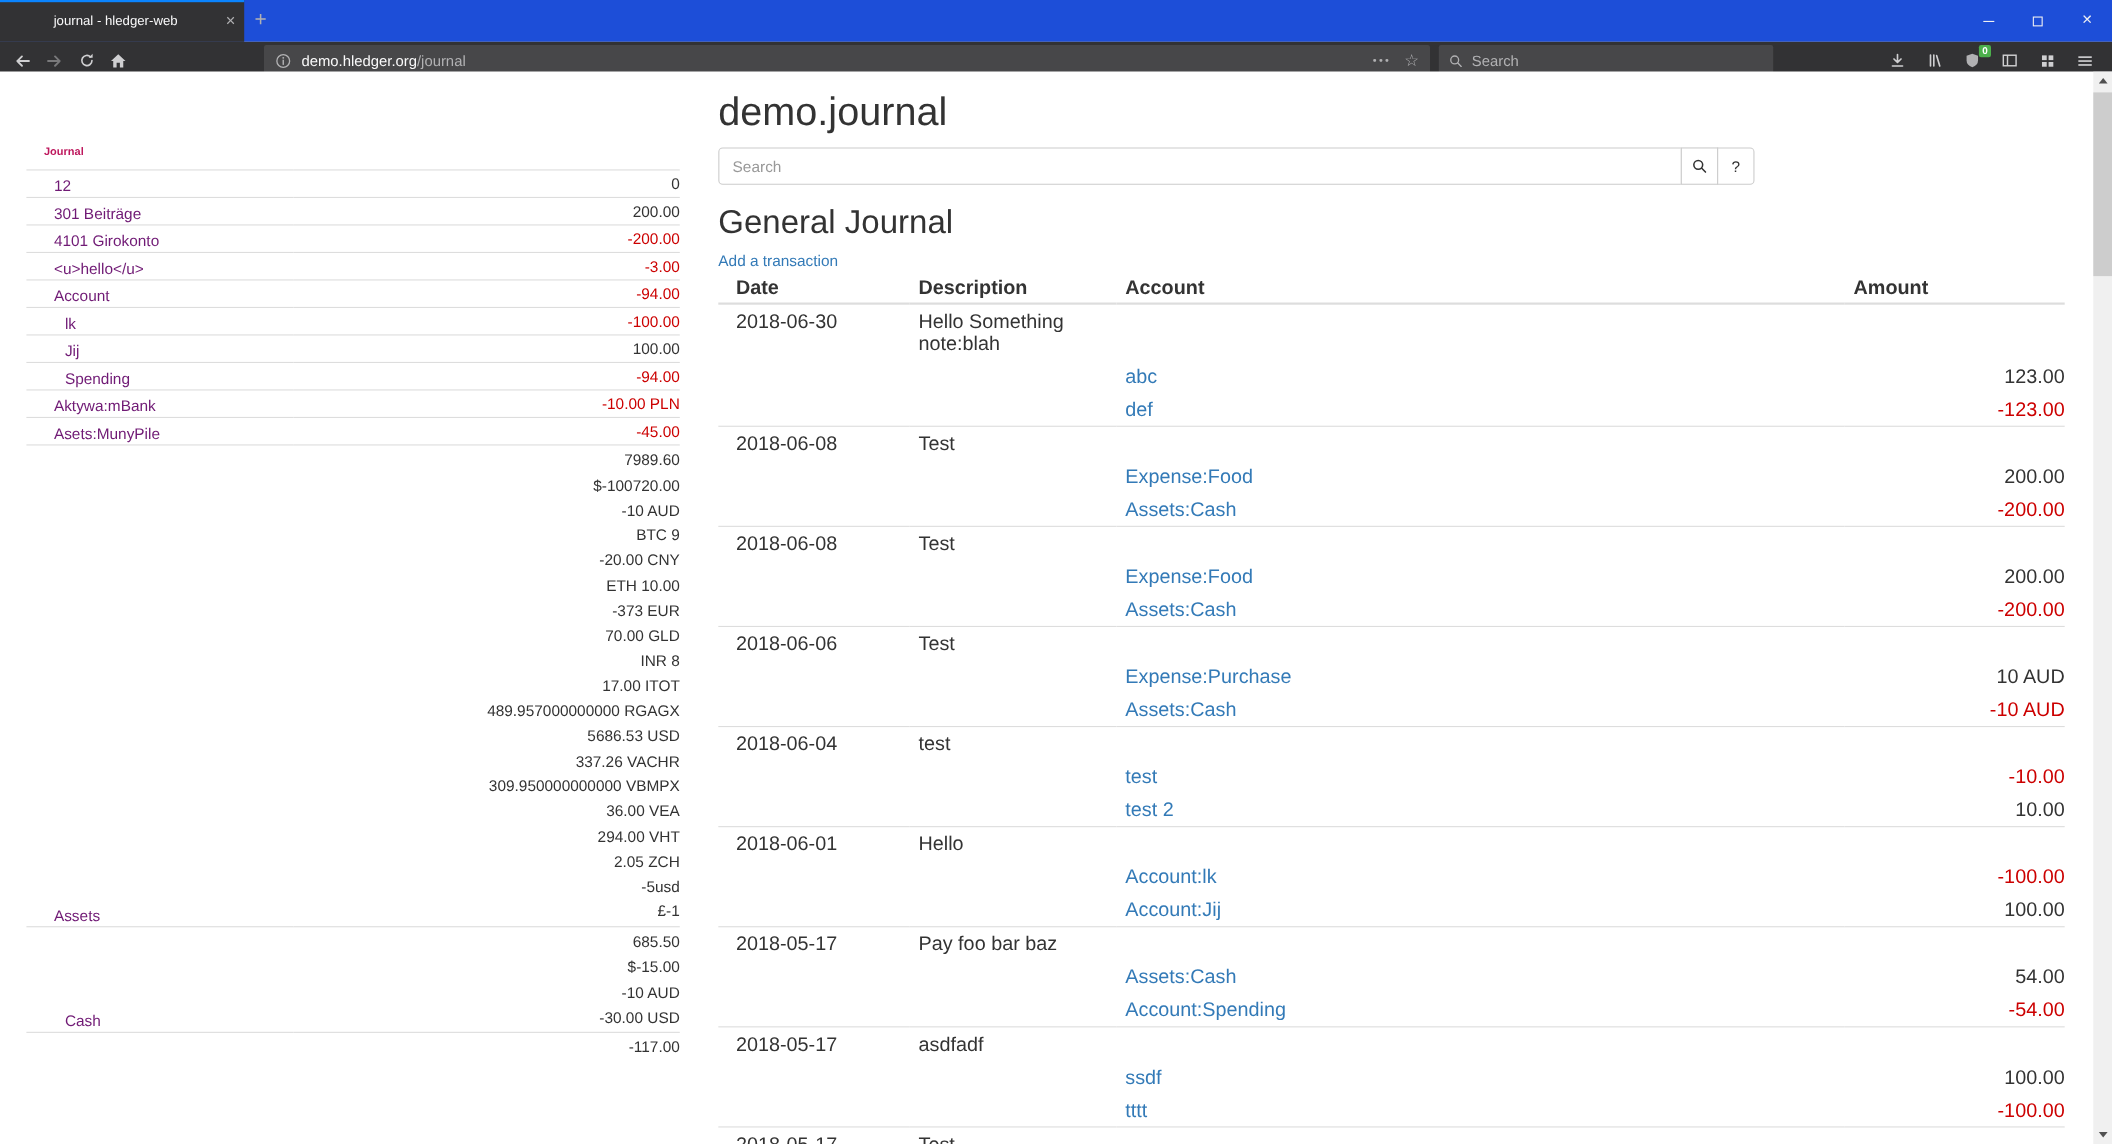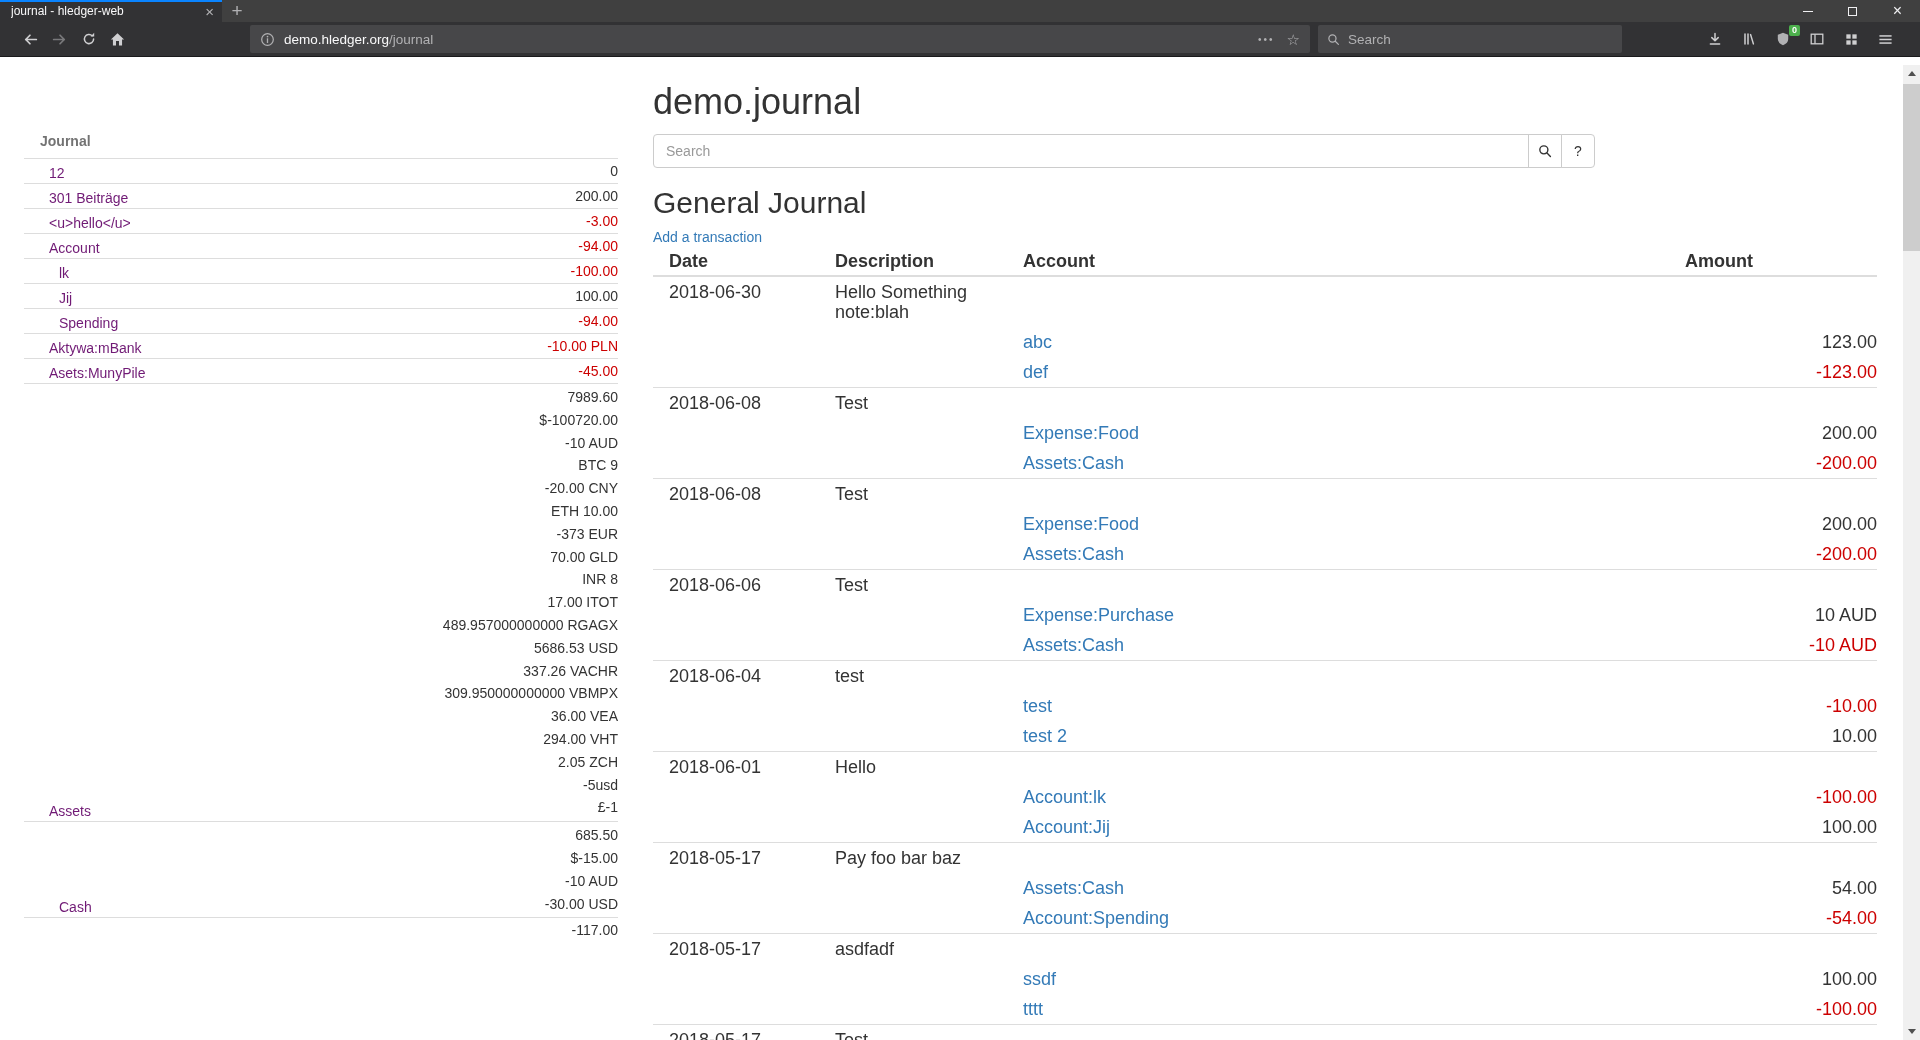--- a/index.html
+++ b/index.html
@@ -1,36 +1,36 @@
 <!DOCTYPE html>
 <html><head>
 <meta charset="utf-8">
 <style>
   * { margin:0; padding:0; box-sizing:border-box; }
   html,body { width:1920px; height:1040px; overflow:hidden; background:#fff;
     font-family:"Liberation Sans","DejaVu Sans",sans-serif; }
 
   
   .chrome { position:absolute; top:0; left:0; right:0; height:65px; }
-  .tabbar { height:22px; background:#404040; display:flex; align-items:stretch; }
+  .tabbar { height:38px; background:#1d4ed8; display:flex; align-items:stretch;text-align:center; }
   .tab { position:relative; width:222px; background:#323234; display:flex; align-items:center;
          padding:0 8px 0 11px; font-size:12px; color:#f9f9fa; }
   .tab-accent { position:absolute; top:0; left:0; right:0; height:2px; background:#0a84ff; }
   .tab-title { flex:1; white-space:nowrap; overflow:hidden; }
   .tab-close { margin-left:6px; color:#b1b1b3; font-size:15px; line-height:1; }
   .newtab { width:30px; display:flex; align-items:center; justify-content:center;
             color:#b1b1b3; font-size:19px; font-weight:300; }
   .tab-spacer { flex:1; }
   .win-btn { width:45px; display:flex; align-items:center; justify-content:center; }
   .glyph-min { width:10px; height:1px; background:#f0f0f2; display:block; }
   .glyph-max { width:9px; height:9px; border:1px solid #f0f0f2; display:block; }
   .glyph-close { color:#f0f0f2; font-size:16px; line-height:1; }
 
   .toolbar { height:35px; background:#323234; display:flex; align-items:center;
-             padding:0 16px; border-bottom:1px solid #1a1a1c; }
+             padding:0 6px; border-bottom:1px solid #1a1a1c; }
   .nav-btn { width:29px; height:28px; display:flex; align-items:center; justify-content:center; }
   .nav-fwd { opacity:.45; }
   .urlbar { width:1060px; height:28px; margin-left:118px; background:#474749; border-radius:2px;
             display:flex; align-items:center; padding:0 10px; font-size:13.5px; }
   .url-text { flex:1; margin-left:9px; white-space:nowrap; overflow:hidden; }
   .url-host { color:#f9f9fa; } .url-path { color:#b1b1b3; }
   .page-actions { color:#b1b1b3; font-size:10px; letter-spacing:2px; margin-right:12px; }
   .star { color:#b1b1b3; font-size:15px; line-height:1; }
   .chrome-search { width:304px; height:28px; background:#474749; border-radius:2px; margin-left:8px;
                    display:flex; align-items:center; padding:0 9px; gap:8px;
@@ -39,21 +39,21 @@
   .ticon { position:relative; display:flex; align-items:center; justify-content:center; width:20px; height:20px; }
   .badge { position:absolute; top:-4px; right:-7px; background:#4cb04c; color:#fff; font-size:9px;
            line-height:11px; padding:0 3px; border-radius:2px; font-weight:bold; }
 
   
   .content { position:absolute; top:65px; left:0; right:0; bottom:0; background:#fff; overflow:hidden; }
   a { text-decoration:none; }
   .neg { color:#cc0000; }
 
   .sidebar { position:absolute; left:24px; top:0; width:594px; }
-  .sidebar-heading { display:inline-block; margin:68px 0 0 16px; font-size:14px; font-weight:bold; color:#737373; }
+  .sidebar-heading { display:inline-block; margin:68px 0 0 16px; font-size:10px; font-weight:bold; color:#be185d; }
   .s-table { width:100%; border-collapse:collapse; margin-top:8px; font-size:14px; color:#333; }
   .s-table td { border-top:1px solid #ddd; vertical-align:bottom; }
   .s-name { padding:2px 0 2px 25px; white-space:nowrap; }
   .s-name.depth1 { padding-left:35px; }
   .s-link { color:#701a75; }
   .s-bal { text-align:right; padding:2px 0; }
   .s-bal div { line-height:20px; white-space:nowrap; }
   .s-row.multi .s-bal div { line-height:22.8px; }
 
   .main { position:absolute; left:653px; top:0; width:1224px; color:#333; }
@@ -210,20 +210,26 @@
           <tr class="s-row">
             <td class="s-name depth0"><a class="s-link" href="#">12</a></td>
             <td class="s-bal">
               <div>0</div>
             </td>
           </tr>
           <tr class="s-row">
             <td class="s-name depth0"><a class="s-link" href="#">301 Beiträge</a></td>
             <td class="s-bal">
               <div>200.00</div>
+            </td>
+          </tr>
+          <tr class="s-row">
+            <td class="s-name depth0"><a class="s-link" href="#">4101 Girokonto</a></td>
+            <td class="s-bal">
+              <div class="neg">-200.00</div>
             </td>
           </tr>
           <tr class="s-row">
             <td class="s-name depth0"><a class="s-link" href="#">&lt;u&gt;hello&lt;/u&gt;</a></td>
             <td class="s-bal">
               <div class="neg">-3.00</div>
             </td>
           </tr>
           <tr class="s-row">
             <td class="s-name depth0"><a class="s-link" href="#">Account</a></td>

